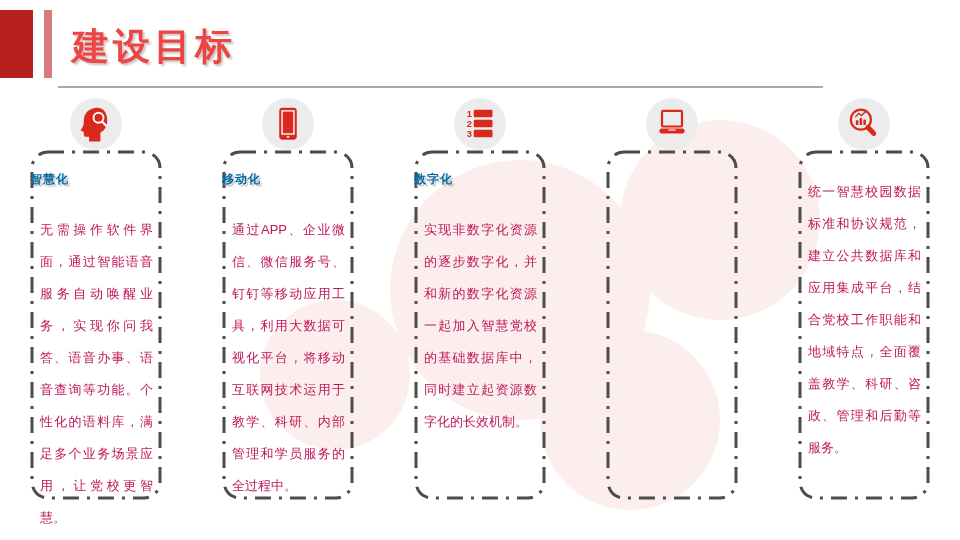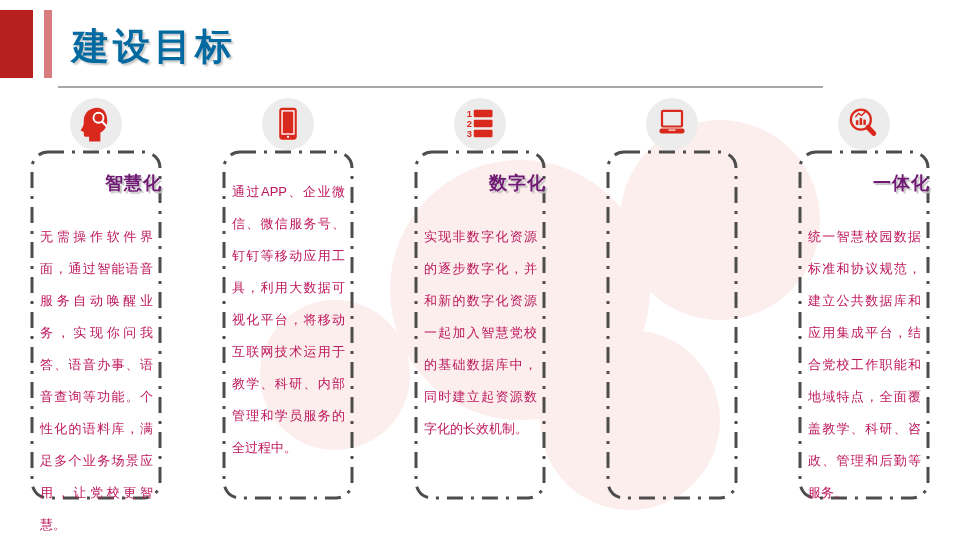--- a/index.html
+++ b/index.html
@@ -13,36 +13,36 @@
   .watermark .blob { position:absolute; border-radius:50%; background:#fbeeec; }
   .blob1 { left:390px; top:160px; width:260px; height:260px; }
   .blob2 { left:620px; top:120px; width:200px; height:200px; }
   .blob3 { left:540px; top:330px; width:180px; height:180px; }
   .blob4 { left:260px; top:300px; width:150px; height:150px; }
 
   
   .bar-dark  { position:absolute; left:0;  top:10px; width:33px; height:68px; background:#b6201f; }
   .bar-light { position:absolute; left:44px; top:10px; width:8px; height:68px; background:#d97a7e; }
   .page-title { position:absolute; left:72px; top:22px; font-size:37px; font-weight:bold;
-                color:#0369a1; letter-spacing:4px; text-shadow:2px 2px 2px #c9c9c9; }
+                color:#ef4444; letter-spacing:4px; text-shadow:2px 2px 2px #c9c9c9; }
   .rule { position:absolute; left:58px; top:86px; width:765px; height:2px; background:#a8a8a8; }
 
   
   .cards { position:absolute; left:30px; top:150px; width:900px; height:350px;
            display:flex; justify-content:space-between; }
   .card { position:relative; width:132px; height:350px; }
   .card-border { position:absolute; inset:0; width:132px; height:350px; }
 
   .icon-circle { position:absolute; left:50%; top:-52px; transform:translateX(-50%);
                  width:52px; height:52px; border-radius:50%; background:#ececec;
                  display:flex; align-items:center; justify-content:center; }
   .icon-circle svg { width:40px; height:40px; }
 
-  .card-title { position:relative; margin-top:21px; text-align:right; font-size:18px;
-                font-weight:bold; color:#701a75; letter-spacing:1px;
+  .card-title { position:relative; margin-top:21px; text-align:left; font-size:12px;
+                font-weight:bold; color:#0369a1; letter-spacing:1px;
                 text-shadow:2px 2px 1px #c4c4c4; }
   .card-body { position:relative; margin:26px 9px 0 10px; font-size:13px; line-height:32px;
                color:#be185d; text-align:justify; text-justify:inter-character;
                word-break:break-all; }
 </style>
 </head>
 <body>
 
 <div class="slide">
 
@@ -79,20 +79,21 @@
       <svg class="card-border" viewBox="0 0 132 350">
         <rect x="2" y="2" width="128" height="346" rx="16" fill="none" stroke="#4d4d4d" stroke-width="3" stroke-dasharray="16 8 3 8"></rect>
       </svg>
       <div class="icon-circle">
         <svg viewBox="0 0 64 64">
           <rect x="18" y="6" width="28" height="51" rx="5" fill="#d9281c"></rect>
           <rect x="22.5" y="11" width="19" height="37" fill="none" stroke="#fff" stroke-width="2.2"></rect>
           <circle cx="32" cy="52.5" r="1.8" fill="#fff"></circle>
         </svg>
       </div>
+      <h2 class="card-title">移动化</h2>
       <p class="card-body">通过APP、企业微信、微信服务号、钉钉等移动应用工具，利用大数据可视化平台，将移动互联网技术运用于教学、科研、内部管理和学员服务的全过程中。</p>
     </section>
 
     <section class="card">
       <svg class="card-border" viewBox="0 0 132 350">
         <rect x="2" y="2" width="128" height="346" rx="16" fill="none" stroke="#4d4d4d" stroke-width="3" stroke-dasharray="16 8 3 8"></rect>
       </svg>
       <div class="icon-circle">
         <svg viewBox="0 0 64 64">
           <text x="15" y="20" font-size="15" font-weight="bold" fill="#d9281c" text-anchor="middle" font-family="Liberation Sans, sans-serif">1</text>
@@ -128,18 +129,17 @@
       <div class="icon-circle">
         <svg viewBox="0 0 64 64">
           <circle cx="27" cy="25" r="16" fill="none" stroke="#d9281c" stroke-width="3.5"></circle>
           <path d="M18 21l5.5-6 4.5 3.5 7-7" stroke="#d9281c" stroke-width="2.2" fill="none"></path>
           <rect x="19" y="26" width="4" height="7.5" fill="#d9281c"></rect>
           <rect x="25" y="22.5" width="4" height="11" fill="#d9281c"></rect>
           <rect x="31" y="25" width="4" height="8.5" fill="#d9281c"></rect>
           <path d="M38.5 37.5l9 9.5" stroke="#d9281c" stroke-width="8" stroke-linecap="round"></path>
         </svg>
       </div>
-      <h2 class="card-title">一体化</h2>
       <p class="card-body">统一智慧校园数据标准和协议规范，建立公共数据库和应用集成平台，结合党校工作职能和地域特点，全面覆盖教学、科研、咨政、管理和后勤等服务。</p>
     </section>
 
   </div>
 </div>
 
 </body></html>

